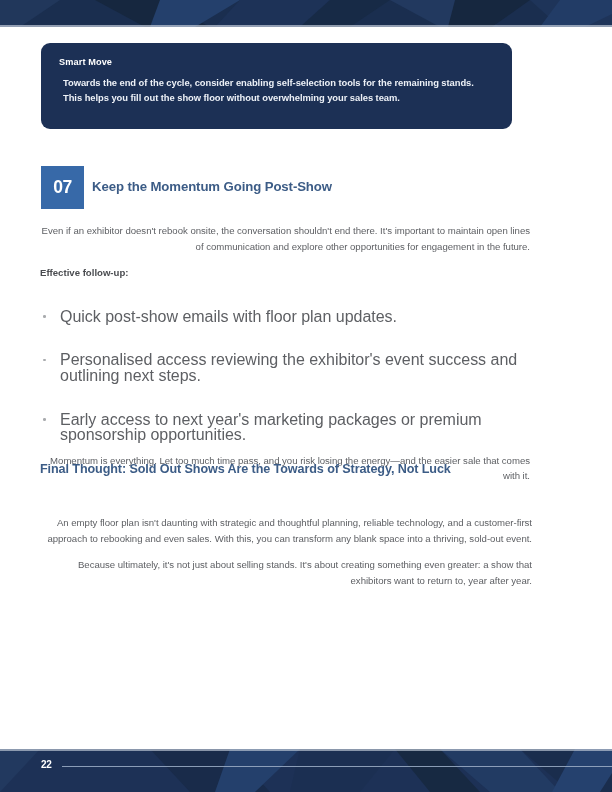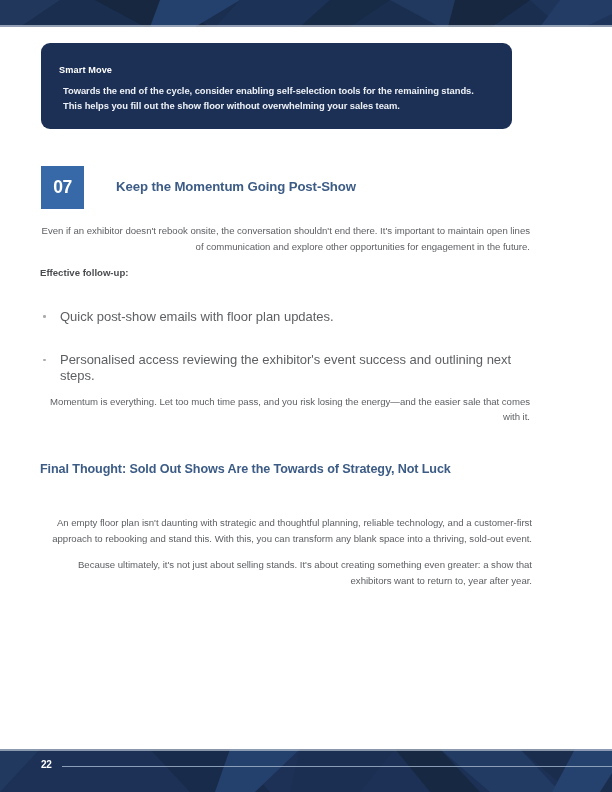--- a/index.html
+++ b/index.html
@@ -59,21 +59,21 @@
     background: #1c3055;
     border-radius: 9px;
     box-sizing: border-box;
     padding: 13px 18px 14px 18px;
   }
   .callout-title {
     color: #ffffff;
     font-size: 9.2px;
     font-weight: bold;
     letter-spacing: 0.1px;
-    margin: 8px 0 7px 0;
+    margin: 0 0 7px 0;
     line-height: 12px;
   }
   .callout-body {
     color: #edf1f7;
     font-size: 9.4px;
     font-weight: bold;
     line-height: 15.2px;
     margin: 4px;
     letter-spacing: -0.05px;
   }
@@ -98,21 +98,21 @@
     justify-content: center;
   }
   .num-badge span {
     color: #ffffff;
     font-size: 17.5px;
     font-weight: bold;
     letter-spacing: -0.4px;
   }
   .section-title {
     position: absolute;
-    left: 75px;
+    left: 51px;
     top: 13px;
     color: #3c5c86;
     font-size: 13.2px;
     font-weight: bold;
     letter-spacing: -0.1px;
     white-space: nowrap;
   }
 
   
   .content {
@@ -140,21 +140,21 @@
     margin: 0 0 7px 0;
   }
   ul.bullets {
     list-style: none;
     margin: 0 0 10px 0;
     padding: 0;
   }
   ul.bullets li {
     position: relative;
     color: #5d5f63;
-    font-size: 13px;
+    font-size: 16px;
     line-height: 15.6px;
     padding-left: 20px;
     margin-bottom: 7.5px;
     letter-spacing: -0.02px;
     margin-top: 28px;
   }
   ul.bullets li .dot {
     position: absolute;
     left: 3px;
     top: 6.5px;
@@ -268,27 +268,31 @@
     <div class="lead-in">Effective follow-up:</div>
     <ul class="bullets">
       <li>
         <span class="dot"></span>
         <span>Quick post-show emails with floor plan updates.</span>
       </li>
       <li>
         <span class="dot"></span>
         <span>Personalised access reviewing the exhibitor's event success and outlining next steps.</span>
       </li>
+      <li>
+        <span class="dot"></span>
+        <span>Early access to next year's marketing packages or premium sponsorship opportunities.</span>
+      </li>
     </ul>
     <p class="body-text tight">Momentum is everything. Let too much time pass, and you risk losing the energy—and the easier sale that comes with it.</p>
   </div>
 
   <div class="final-head">Final Thought: Sold Out Shows Are the Towards of Strategy, Not Luck</div>
   <div class="final-body">
-    <p class="body-text">An empty floor plan isn't daunting with strategic and thoughtful planning, reliable technology, and a customer-first approach to rebooking and stand this. With this, you can transform any blank space into a thriving, sold-out event.</p>
+    <p class="body-text">An empty floor plan isn't daunting with strategic and thoughtful planning, reliable technology, and a customer-first approach to rebooking and even sales. With this, you can transform any blank space into a thriving, sold-out event.</p>
     <p class="body-text">Because ultimately, it's not just about selling stands. It's about creating something even greater: a show that exhibitors want to return to, year after year.</p>
   </div>
 
   <div class="footer">
     <svg class="pattern" viewBox="0 0 612 43" preserveAspectRatio="none">
       <rect x="0" y="0" width="612" height="43" fill="#1d3156"></rect>
       <polygon points="0,0 40,0 0,43" fill="#22395f"></polygon>
       <polygon points="150,0 230,0 270,43 190,43" fill="#192b4a"></polygon>
       <polygon points="230,0 300,0 255,43 215,43" fill="#24406c"></polygon>
       <polygon points="300,0 395,0 360,43 290,43" fill="#1b2f52"></polygon>

